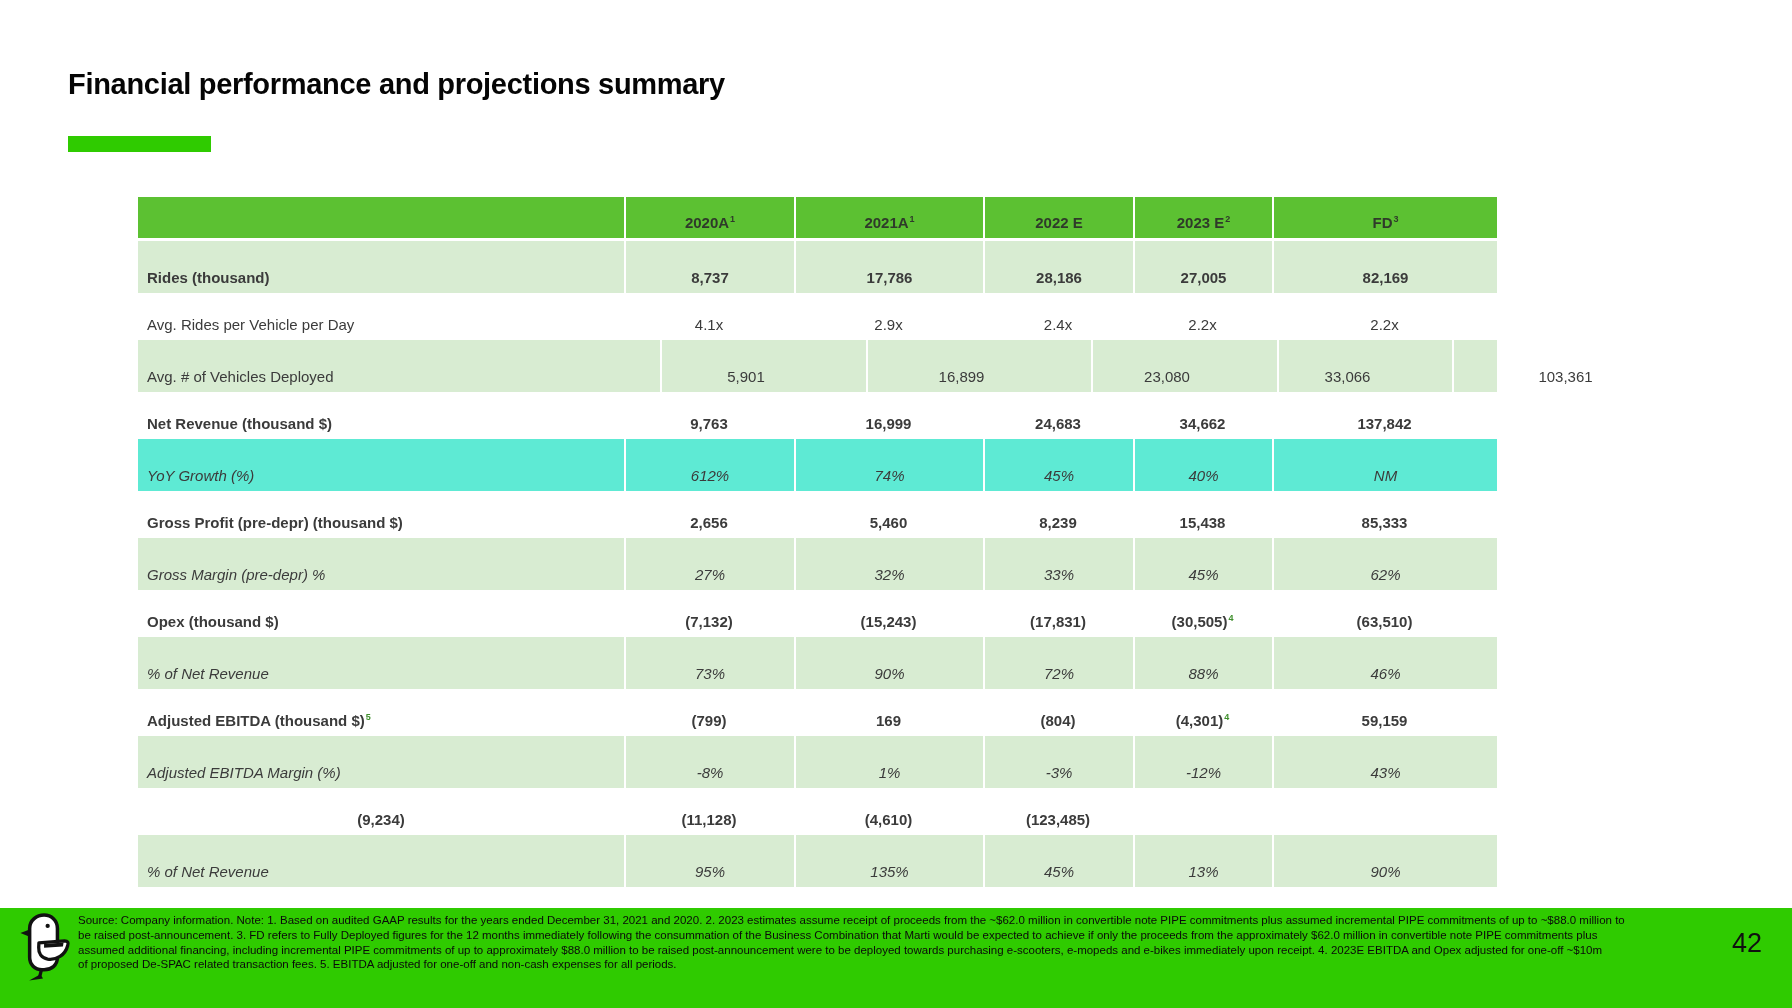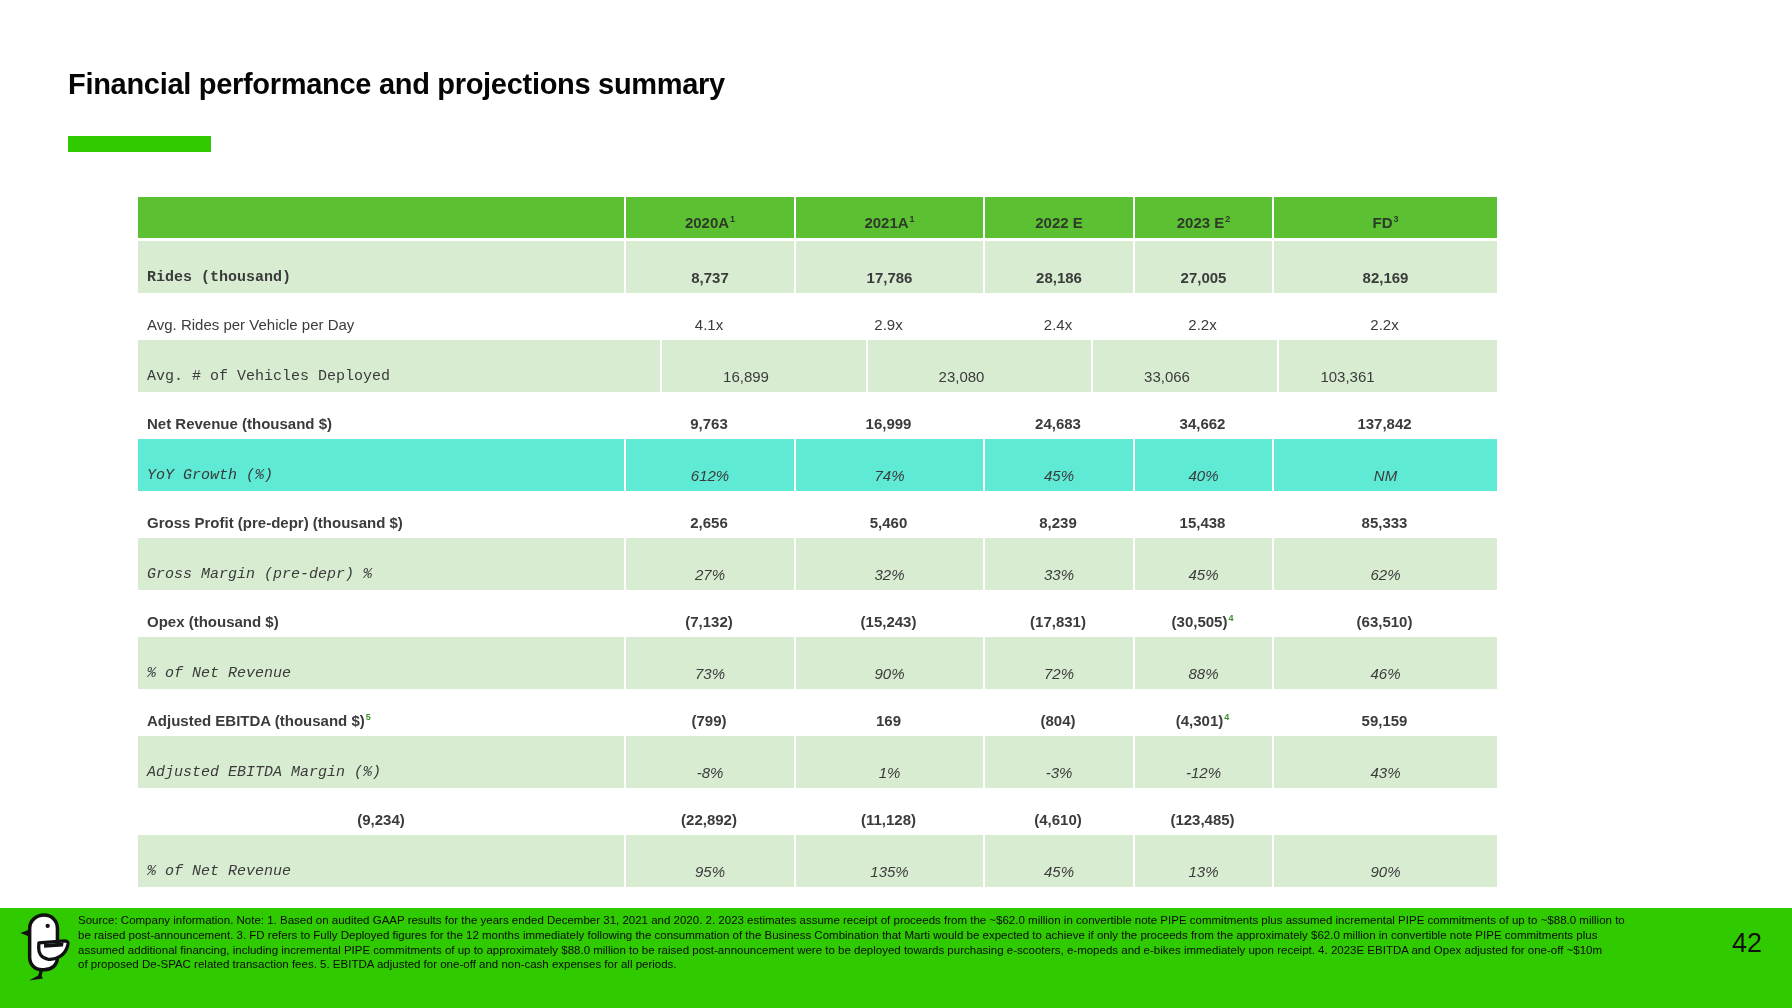--- a/index.html
+++ b/index.html
@@ -22,21 +22,21 @@
   .thead { height:44px; border-bottom:3px solid #fff; }
   .thead .cell { color:#2f3a2a; font-weight:bold; font-size:15px; }
   .tr.band  { height:54px; border-bottom:2px solid #fff; }
   .tr.plain { height:45px; }
   .cell {
     display:flex; align-items:flex-end; justify-content:center;
     padding-bottom:8px; font-size:15px; line-height:1;
   }
   .cell.lbl { justify-content:flex-start; padding-left:9px; }
   .thead .cell + .cell, .tr.band .cell + .cell { border-left:2px solid #ffffff; }
-  .tr.band .cell.lbl { border-left:none;font-family:Liberation Mono, monospace; }
+  .tr.band .cell.lbl { border-left:none; }
   .r-bold .cell { font-weight:bold; }
   .r-italic .cell { font-style:italic; }
   sup.fn { font-size:9px; line-height:1; position:relative; top:-6px; margin-left:1px; font-style:normal; }
   sup.fn.green { color:#3e8f2c; }
   
   .footer { position:absolute; left:0; bottom:0; width:1792px; height:100px; }
   .duck { position:absolute; left:11px; top:4px; }
   .notes {
     position:absolute; left:78px; top:5px; width:1440px;
     font-size:11.5px; line-height:14.8px; color:#0a0a0a; white-space:nowrap;
@@ -118,20 +118,23 @@
           </div>
           <div class="cell ">
             <span>2.2x</span>
           </div>
         </div>
         <div class="trow tr band r-regular" style="background: rgb(216, 236, 210); gap: 36px;">
           <div class="cell lbl">
             <span>Avg. # of Vehicles Deployed</span>
           </div>
           <div class="cell ">
+            <span>5,901</span>
+          </div>
+          <div class="cell ">
             <span>16,899</span>
           </div>
           <div class="cell ">
             <span>23,080</span>
           </div>
           <div class="cell ">
             <span>33,066</span>
           </div>
           <div class="cell ">
             <span>103,361</span>
@@ -296,23 +299,20 @@
           <div class="cell ">
             <span>-12%</span>
           </div>
           <div class="cell ">
             <span>43%</span>
           </div>
         </div>
         <div class="trow tr plain r-bold">
           <div class="cell ">
             <span>(9,234)</span>
-          </div>
-          <div class="cell ">
-            <span>(22,892)</span>
           </div>
           <div class="cell ">
             <span>(11,128)</span>
           </div>
           <div class="cell ">
             <span>(4,610)</span>
           </div>
           <div class="cell ">
             <span>(123,485)</span>
           </div>

